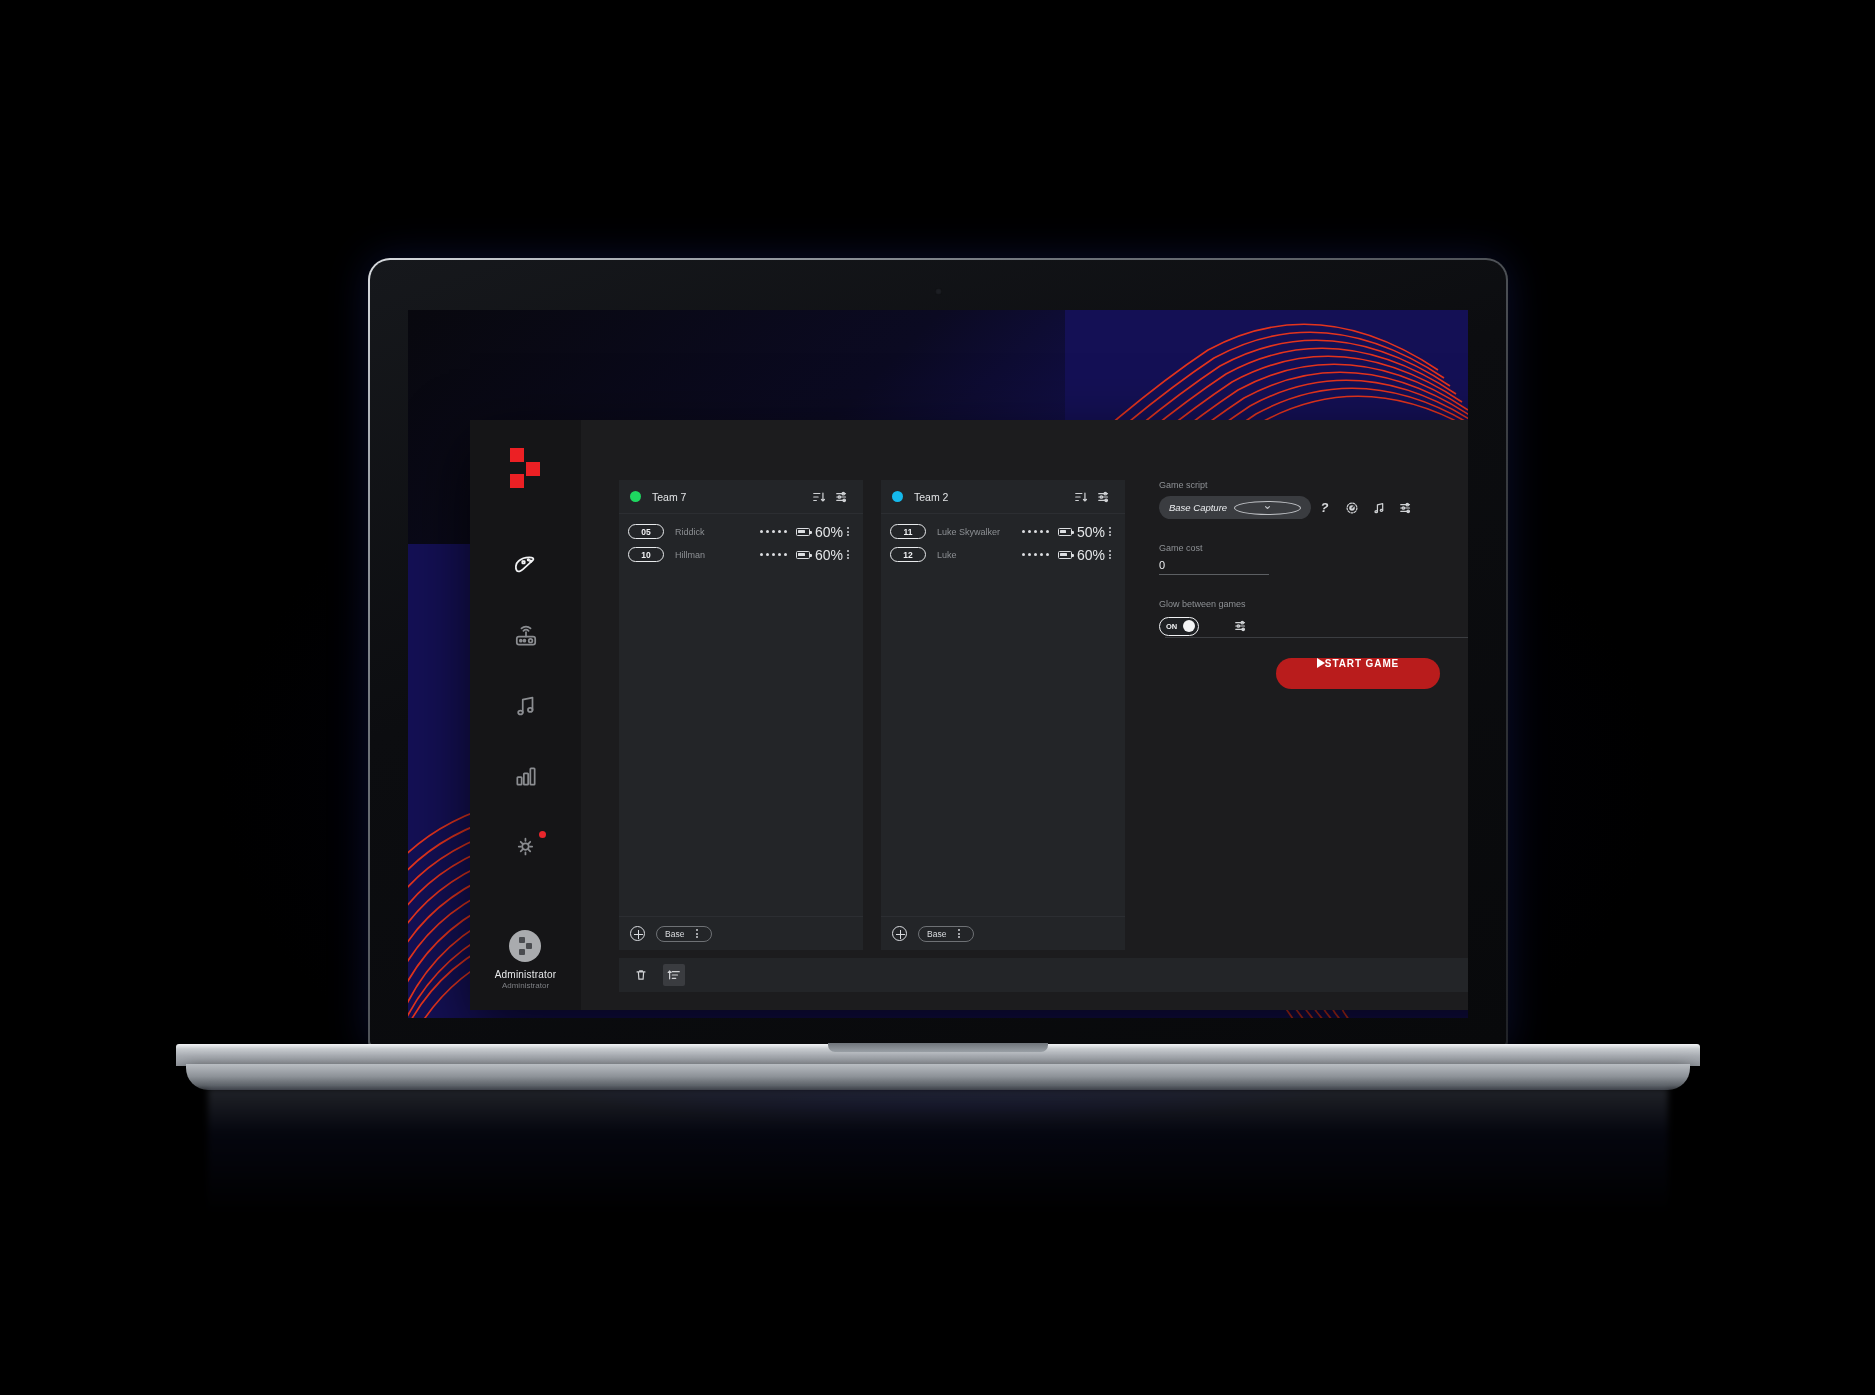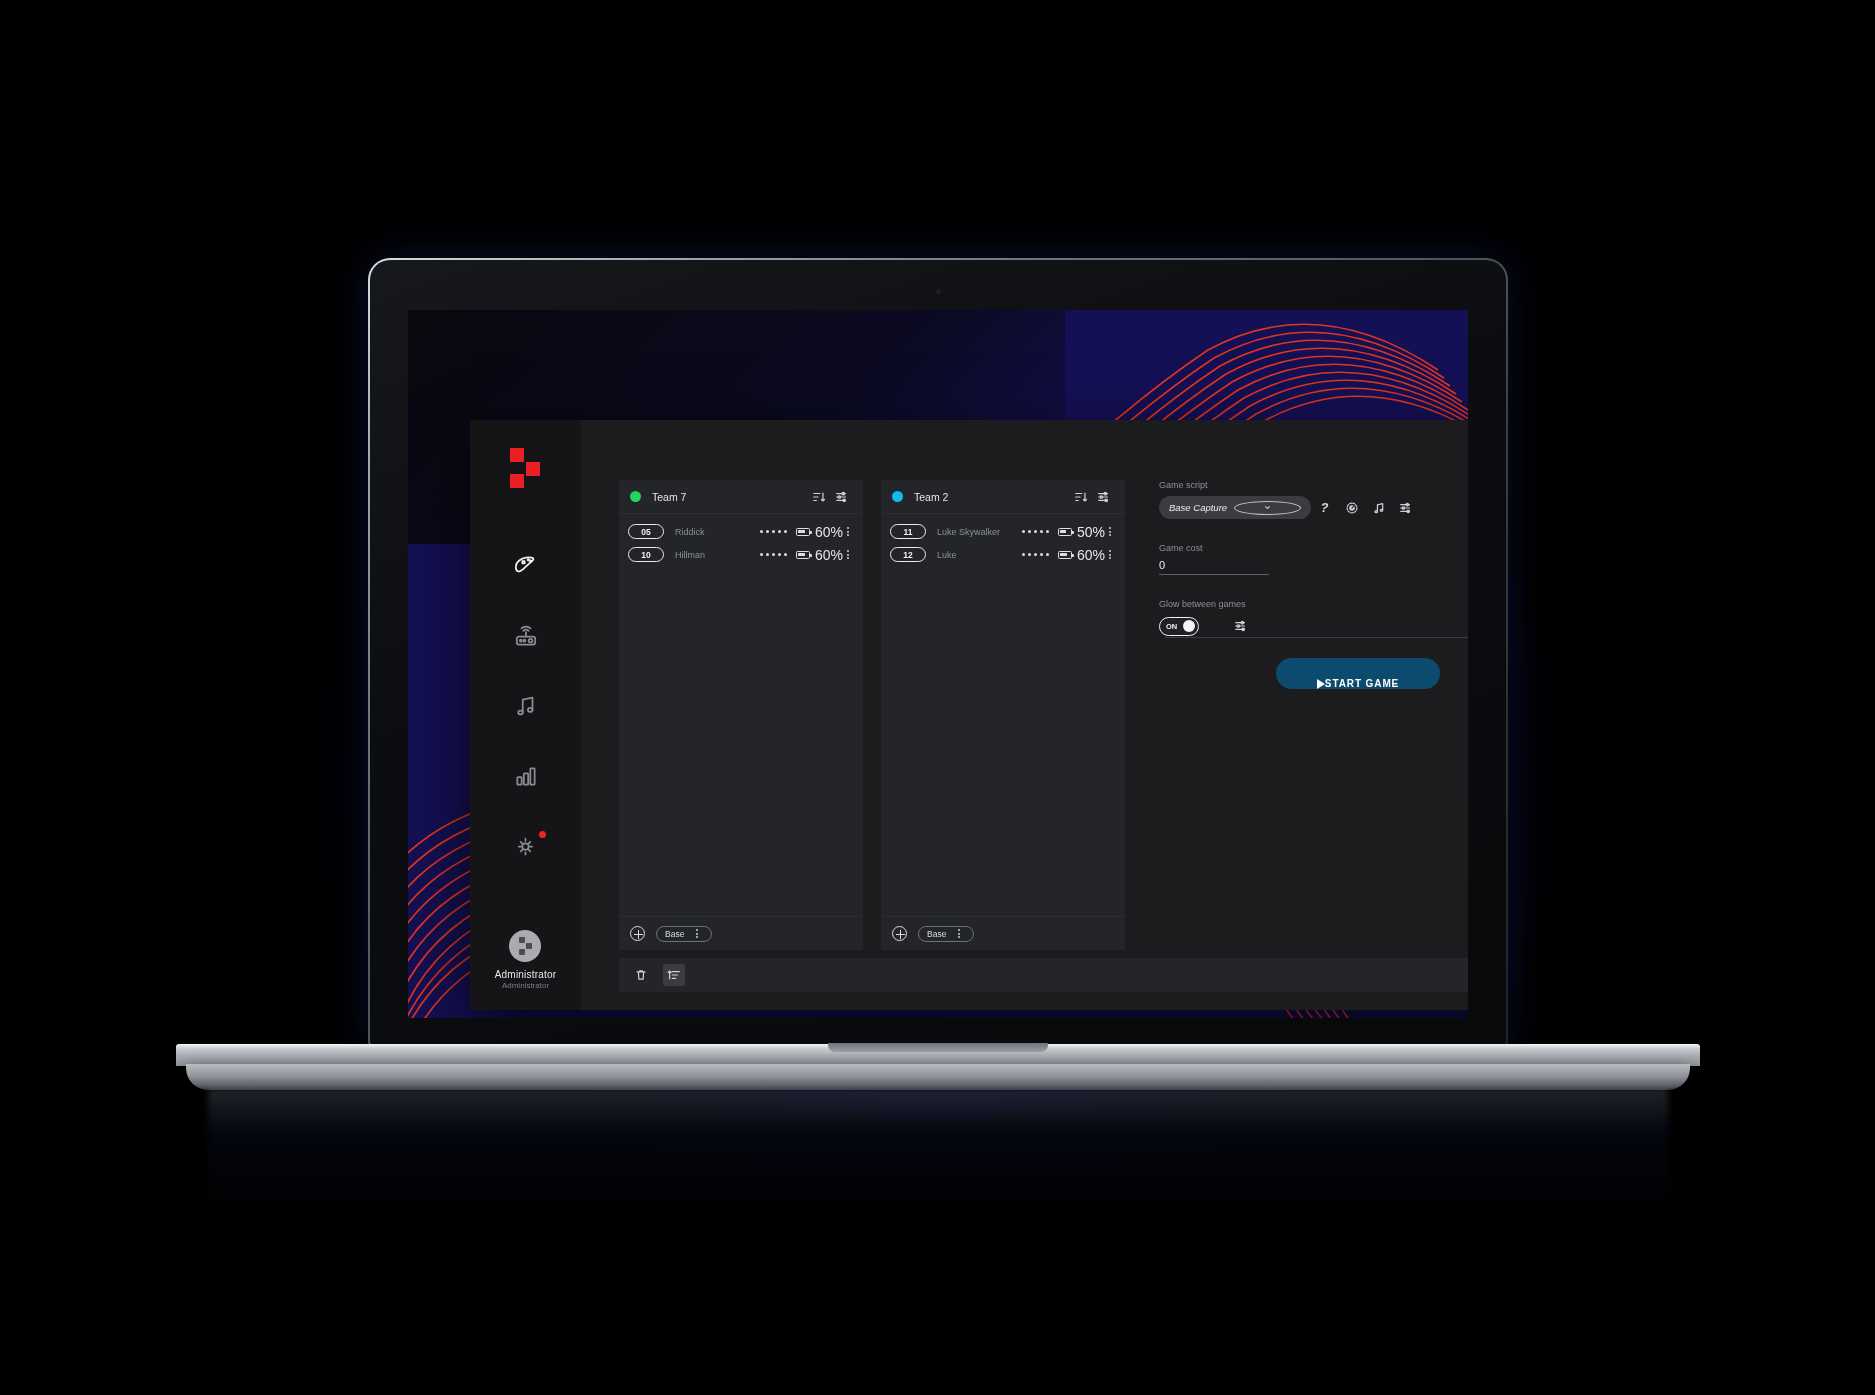--- a/index.html
+++ b/index.html
@@ -163,23 +163,23 @@
   .toggle { width:40px; height:19px; border-radius:11px; background:#1f2124;
     border:1.5px solid #f0f1f3; display:flex; align-items:center; justify-content:space-between;
     padding:0 3px; cursor:pointer; }
   .toggle span { font-size:7.5px; color:#f0f1f3; font-weight:700; margin-left:3px; }
   .knob { width:12px; height:12px; border-radius:50%; background:#f4f5f6; }
 
   .timer { margin-top:auto; text-align:center; font-size:58px; color:#f3f4f6; font-weight:300;
     letter-spacing:1px; line-height:1; padding-bottom:18px; }
   .divider { height:1px; background:#3b3d41; margin:0 6px; }
   .start-wrap { display:flex; justify-content:center; padding:20px 0 26px; }
-  .start-btn { background:#0c4a6e; border:none; border-radius:18px; height:31px; width:164px;
+  .start-btn { background:#b91c1c; border:none; border-radius:18px; height:31px; width:164px;
     color:#fff; font-size:10px; font-weight:700; letter-spacing:.9px; cursor:pointer;
-    display:flex; align-items:flex-end; justify-content:center; gap:0;
+    display:flex; align-items:flex-start; justify-content:center; gap:0;
     font-family:"Liberation Sans", sans-serif; }
   .play-tri { width:0; height:0; border-left:8px solid #fff; border-top:5px solid transparent;
     border-bottom:5px solid transparent; }
 
   
   .bottombar { margin:8px 26px 18px 38px; height:34px; background:#232528; display:flex;
     align-items:center; padding:0 11px; gap:11px; }
   .bb-ico { width:22px; height:22px; display:flex; align-items:center; justify-content:center;
     cursor:pointer; }
   .bb-ico svg { width:14px; height:14px; stroke:#cfd1d4; fill:none; stroke-width:1.4;

